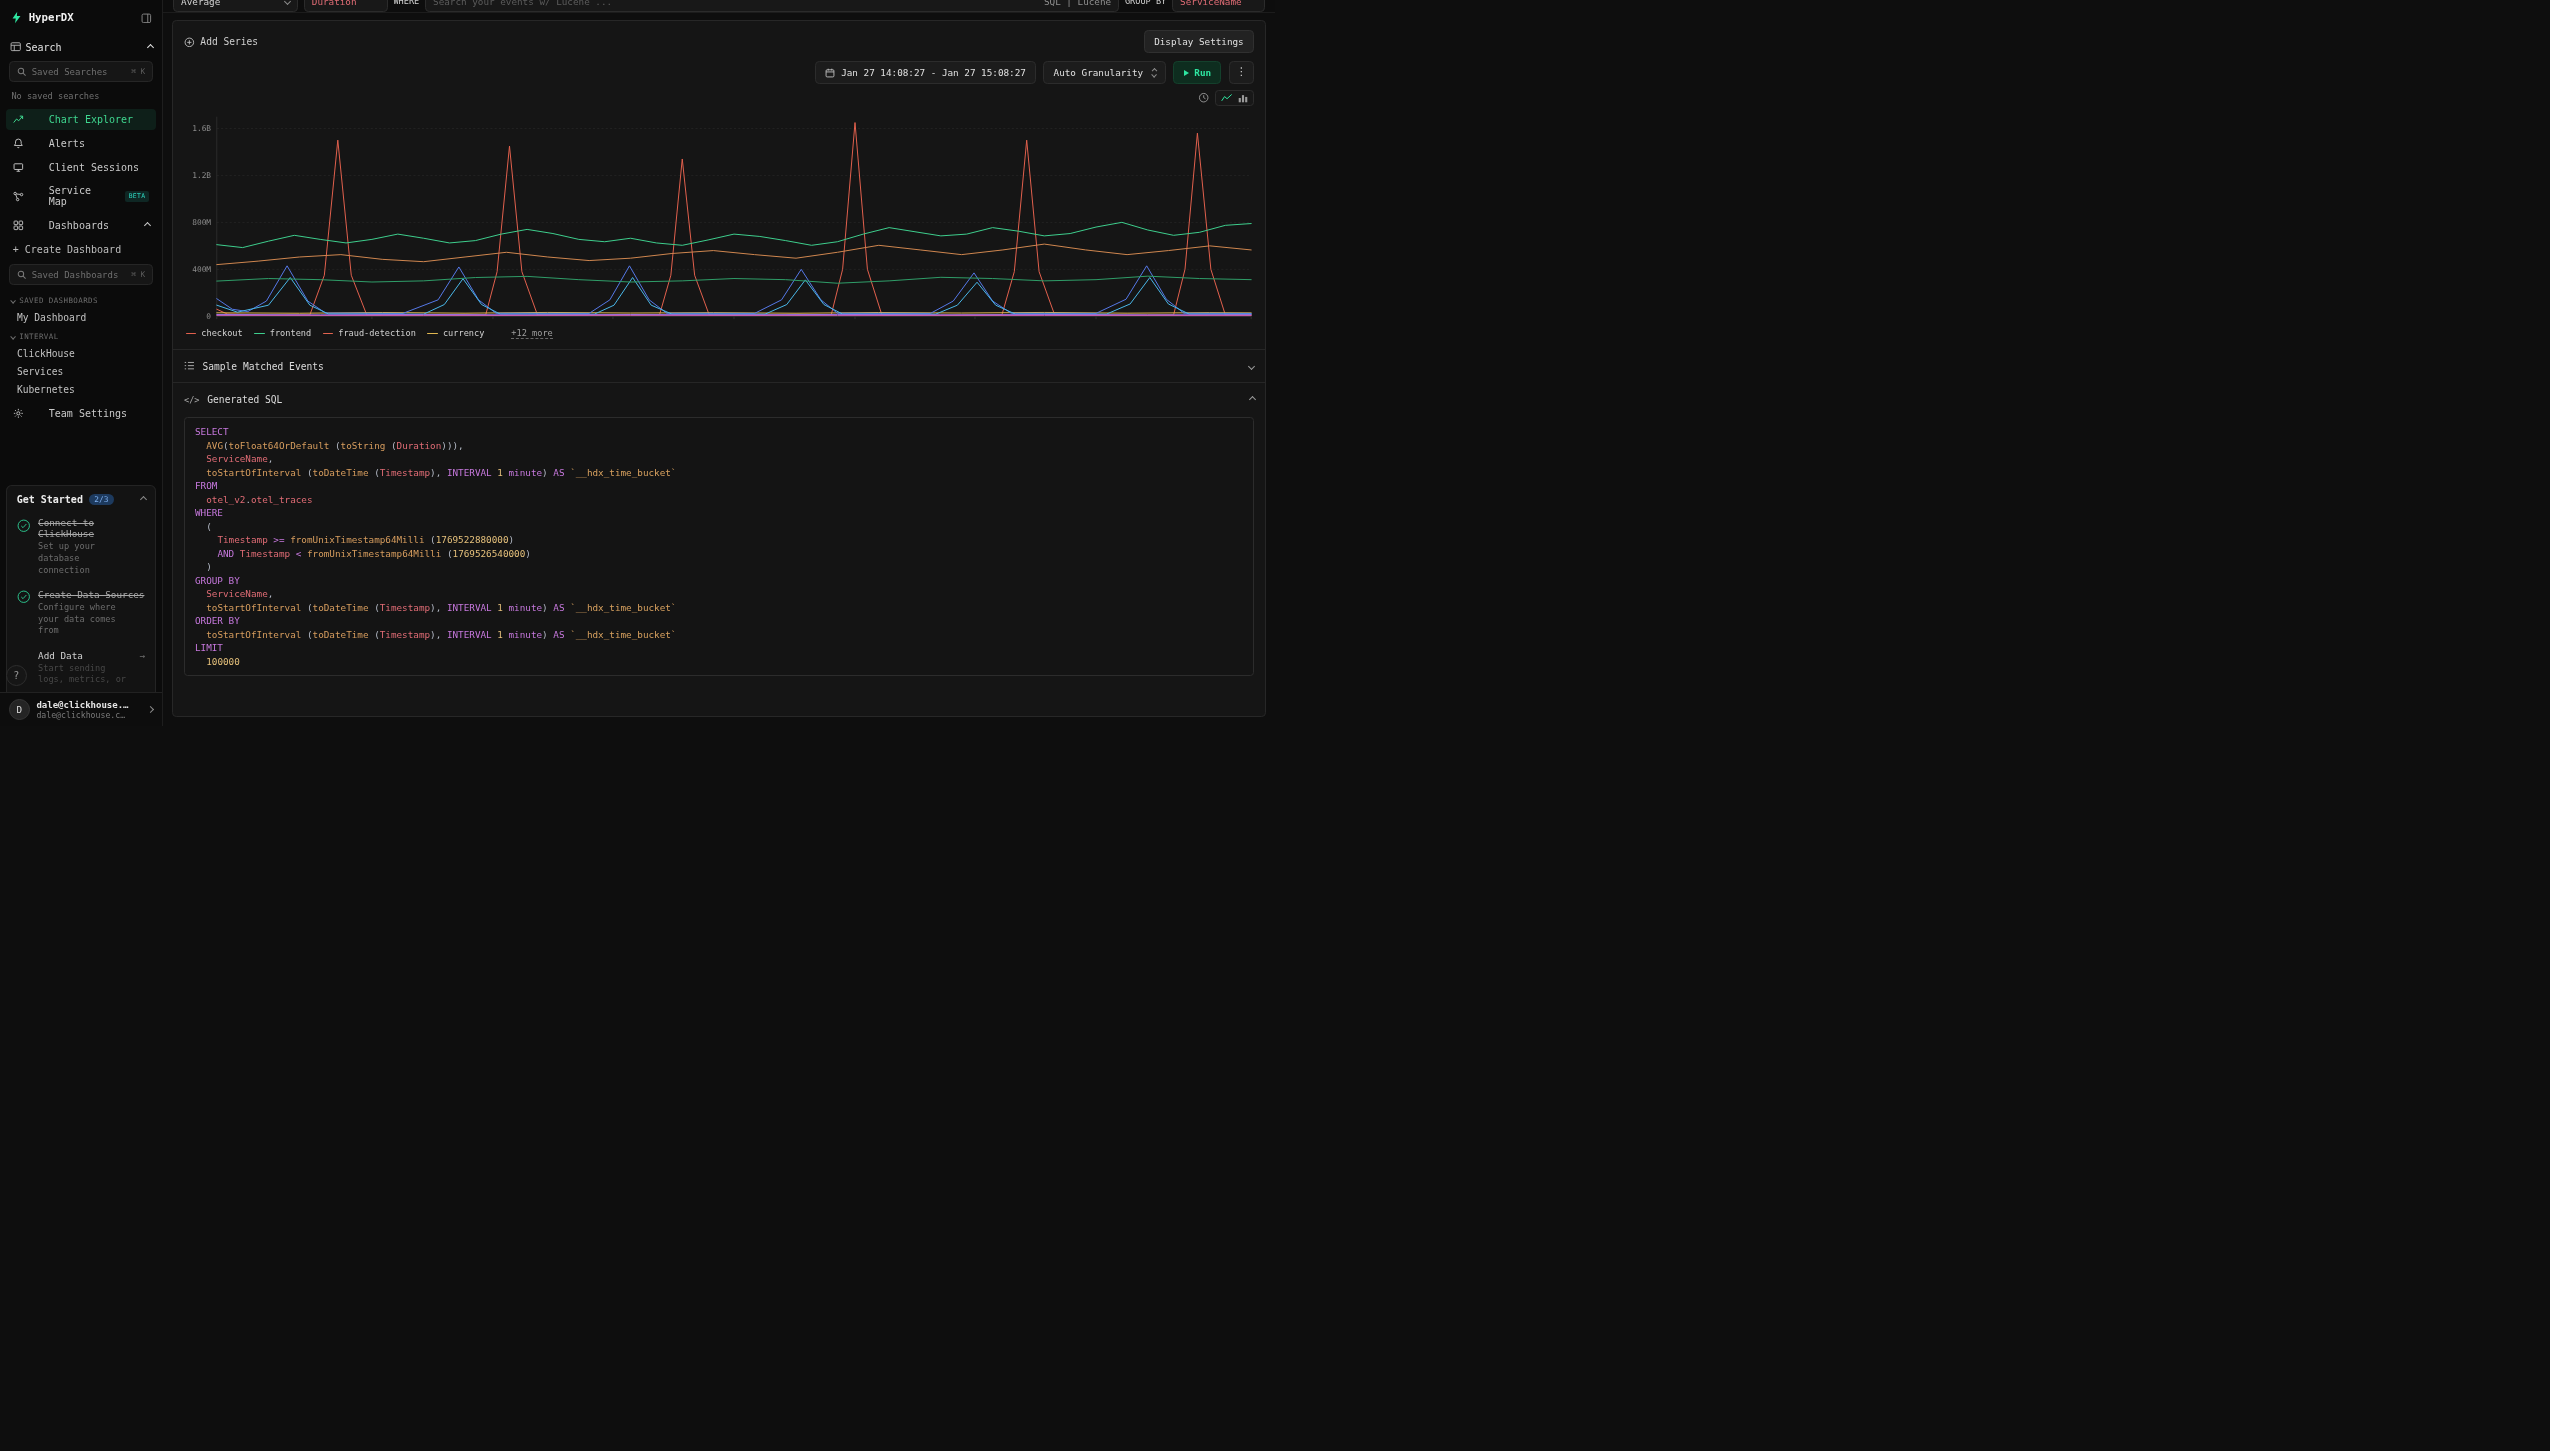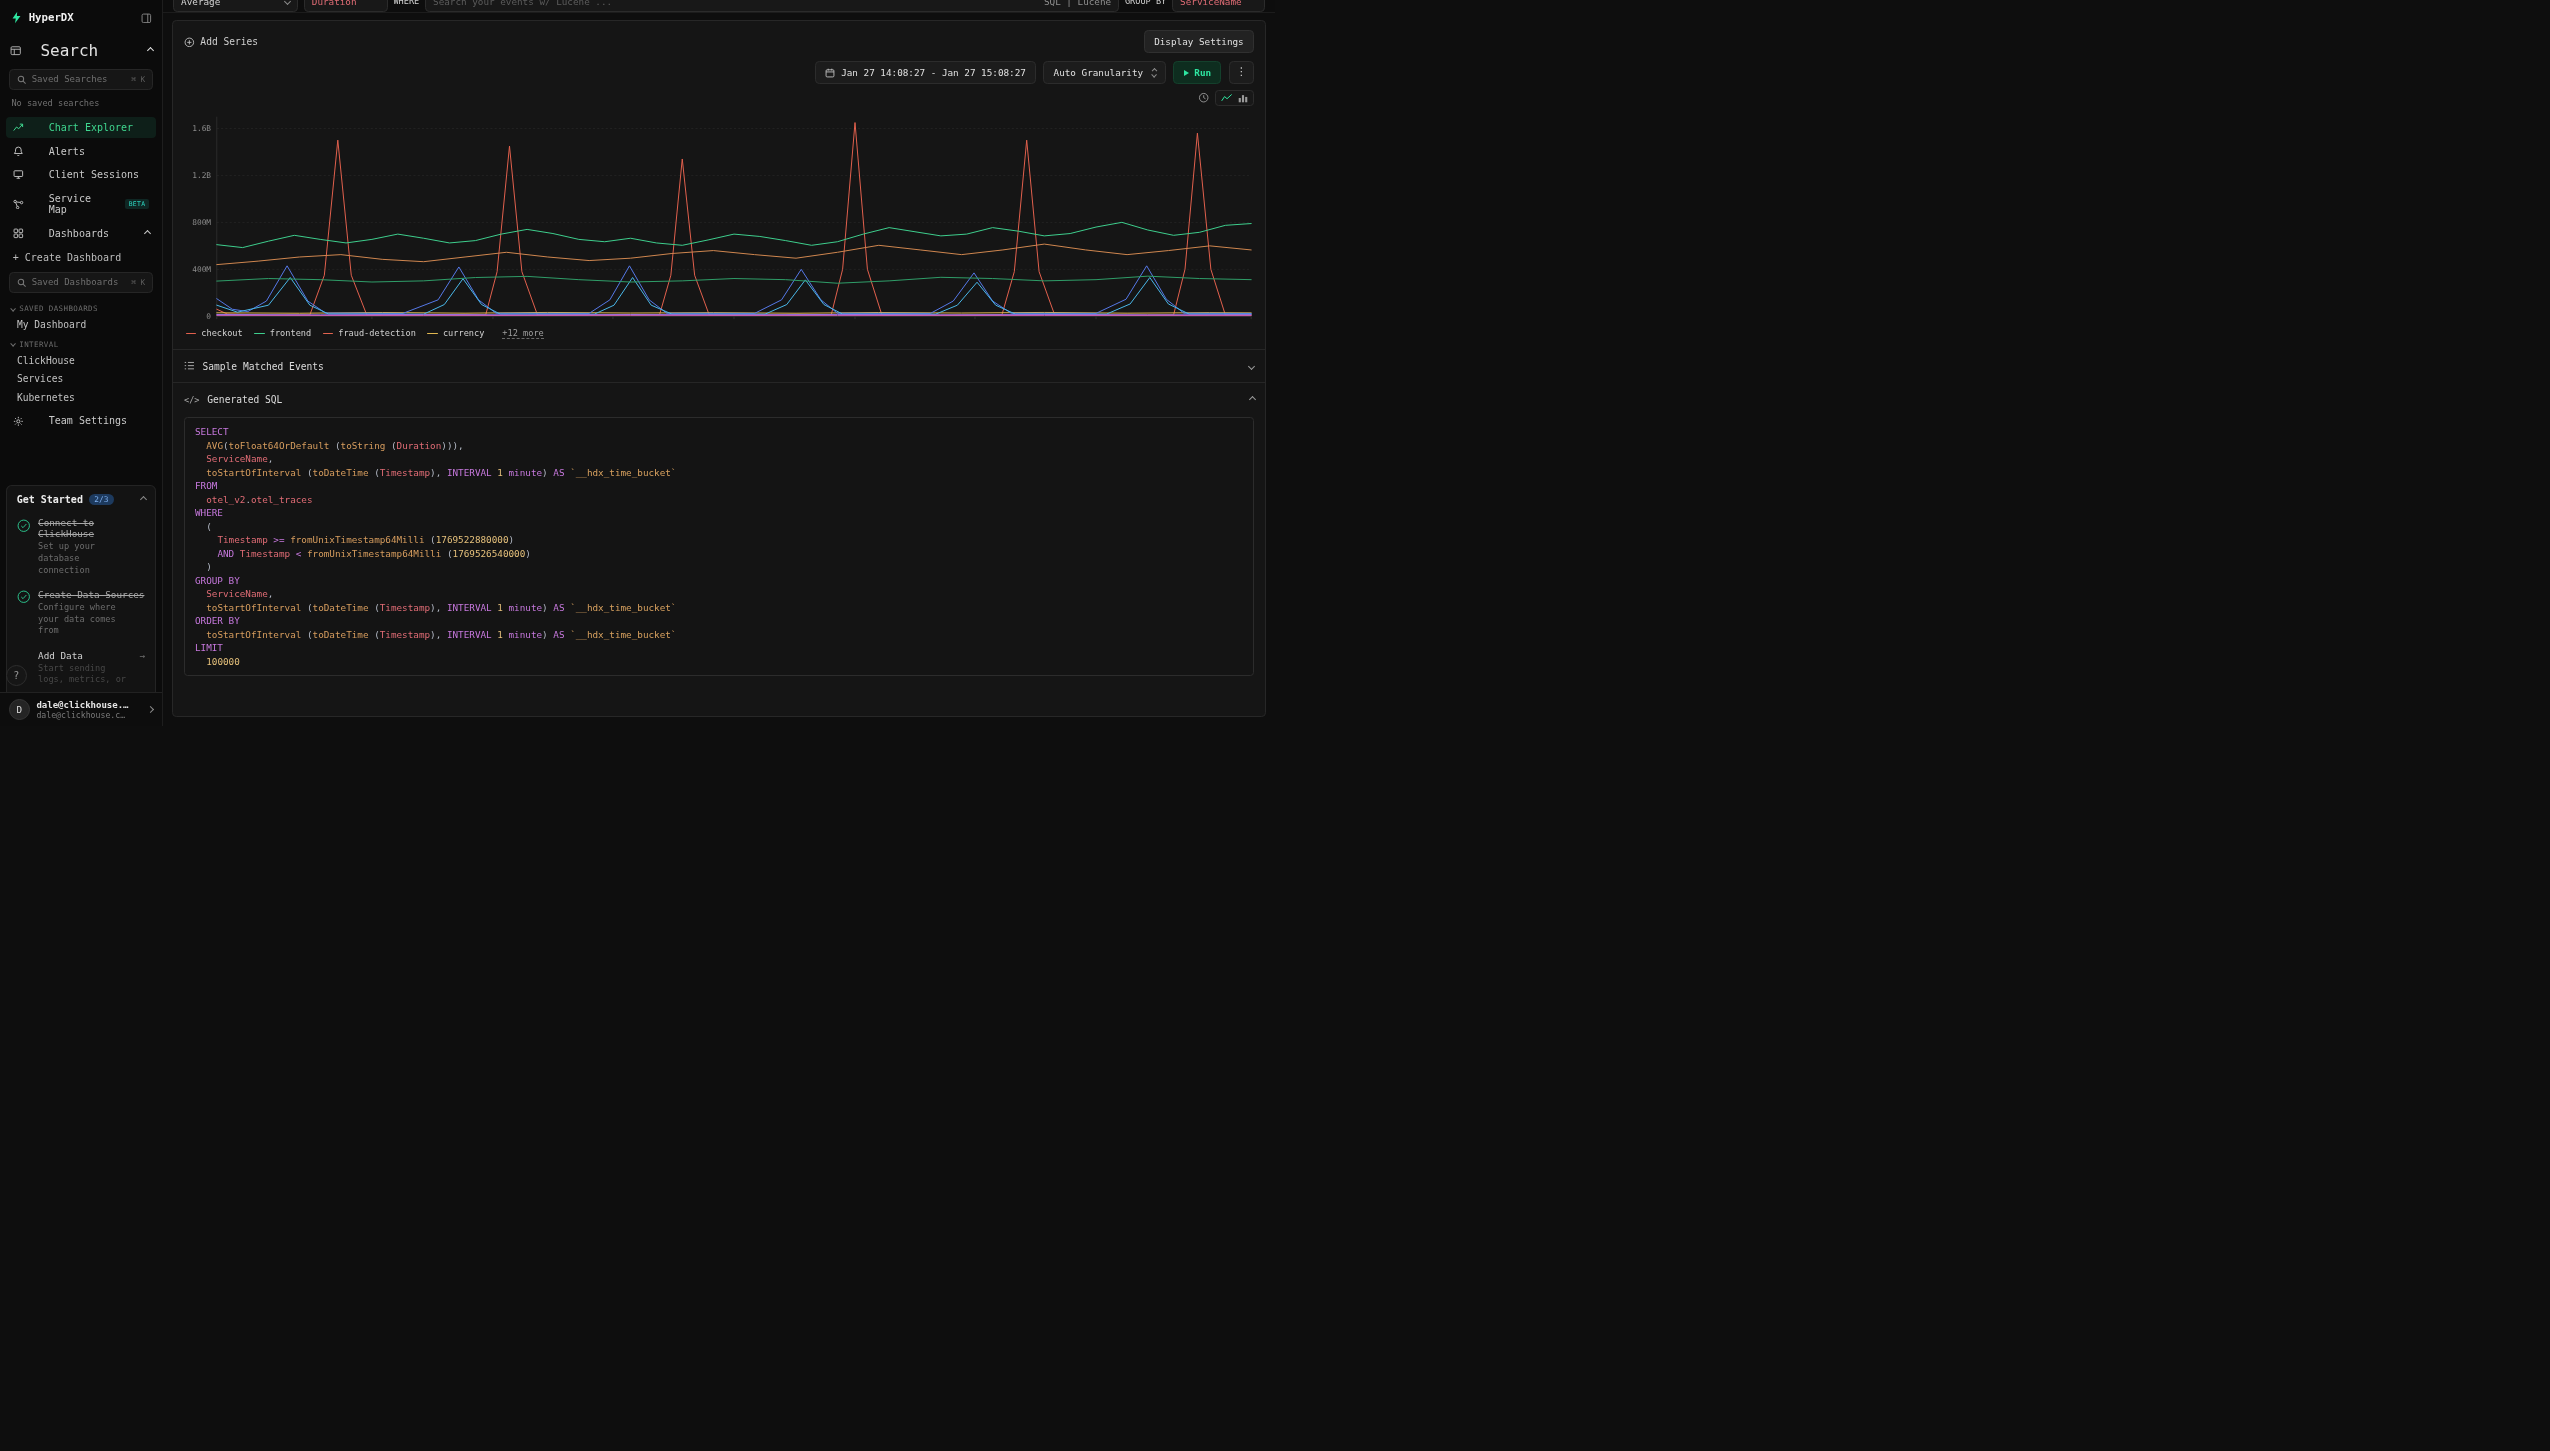--- a/index.html
+++ b/index.html
@@ -14,21 +14,21 @@
   .chev.up { transform:rotate(135deg) translate(-0.7px,-0.7px); }
   .chev.down { transform:rotate(-45deg); }
   .chev.right { transform:rotate(-135deg); }
 
   
   .sidebar { width:163px; min-width:163px; height:100%; background:#0b0b0b; border-right:0.7px solid #1e1e1e;
              display:flex; flex-direction:column; position:relative; }
   .logo-row { display:flex; align-items:center; gap:5.7px; padding:11.4px 10px 7.1px; }
   .logo-row .brand { font-weight:bold; font-size:10.7px; color:#f0f0f0; flex:1; }
   .collapse-btn { color:#8a8a8a; cursor:pointer; }
-  .side-header { display:flex; align-items:center; gap:19px; padding:10px 10px 5.7px; color:#e2e2e2; font-size:16px; }
+  .side-header { display:flex; align-items:center; gap:4px; padding:10px 10px 5.7px; color:#e2e2e2; font-size:10px; }
   .side-header .lbl { flex:1; }
   .side-input { display:flex; align-items:center; gap:5.7px; background:#161616; border:0.7px solid #262626; border-radius:4.3px;
                 margin:2.9px 8.6px 5.7px; padding:4.3px 7.1px; color:#6f6f6f; font-size:9px; }
   .side-input .ph { flex:1; }
   .side-input .kbd { color:#5c5c5c; font-size:7.8px; }
   .muted-note { color:#707070; font-size:8.6px; padding:2.9px 11.4px 7.1px; }
   .nav-item { display:flex; align-items:center; gap:24px; margin:1.4px 5.7px; padding:5px 7.1px; border-radius:4px;
               color:#c9c9c9; font-size:10px; cursor:pointer; }
   .nav-item .lbl { flex:1; }
   .nav-item.active { background:rgba(46,230,161,0.09); color:#3fd68f; }
@@ -88,21 +88,21 @@
   .kebab { padding:5px 6.4px; color:#cfcfcf; font-size:10.7px; line-height:1; }
   .row3 { display:flex; align-items:center; justify-content:flex-end; gap:5.7px; padding:0 11.4px 2.9px; height:18.5px; }
   .icon-btn { color:#9a9a9a; cursor:pointer; display:flex; align-items:center; }
   .charttype-group { display:flex; align-items:center; gap:5.7px; border:0.7px solid #2c2c2c; border-radius:3.6px; padding:2.1px 5px; background:#181818; }
   .icon-green { color:#2ee6a1; }
 
   .chart-wrap { margin:2.9px 11.4px 0; height:211px; position:relative; }
   .chart-wrap svg { width:100%; height:100%; }
   .x-labels { position:relative; height:14.3px; margin:1.4px 11.4px 0; color:#9a9a9a; font-size:7.8px; }
   .x-label { position:absolute; top:1.4px; white-space:nowrap; }
-  .legend { display:flex; align-items:center; gap:18px; padding:5.7px 13px 10px; font-size:8.6px; color:#d0d0d0; }
+  .legend { display:flex; align-items:center; gap:27px; padding:5.7px 13px 10px; font-size:8.6px; color:#d0d0d0; }
   .legend-item { display:flex; align-items:center; gap:5px; cursor:pointer; }
   .legend-dash { width:10.7px; height:1.4px; border-radius:0.7px; }
   .legend-more { color:#9f9f9f; border-bottom:0.7px dashed #6a6a6a; cursor:pointer; }
   .divider { border-top:0.7px solid #262626; }
   .sec-header { display:flex; align-items:center; gap:7.8px; padding:10.7px 11.4px; font-size:9.6px; color:#dcdcdc; cursor:pointer; }
   .sec-header .chev { margin-left:auto; color:#9a9a9a; }
   .sec-icon { color:#a9a9a9; font-size:8.6px; }
 
   .sql-box { border:0.7px solid #2c2c2c; border-radius:3.6px; margin:1.4px 11.4px 11.4px; padding:7.1px 10px; background:#141414;
              font-size:9.3px; line-height:13.5px; overflow:hidden; }

